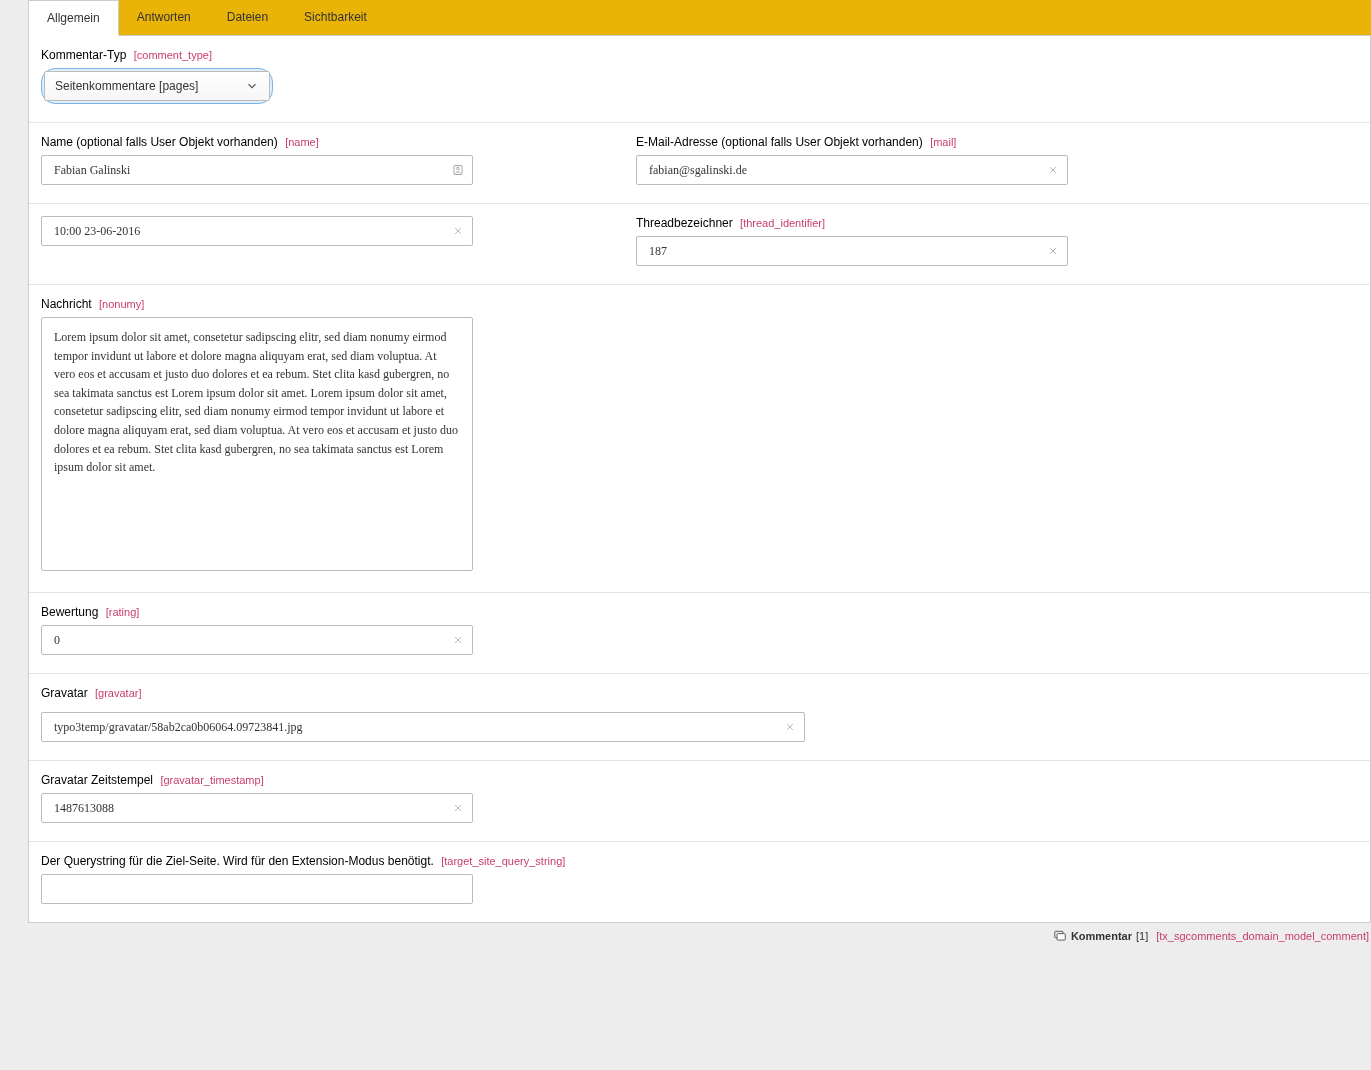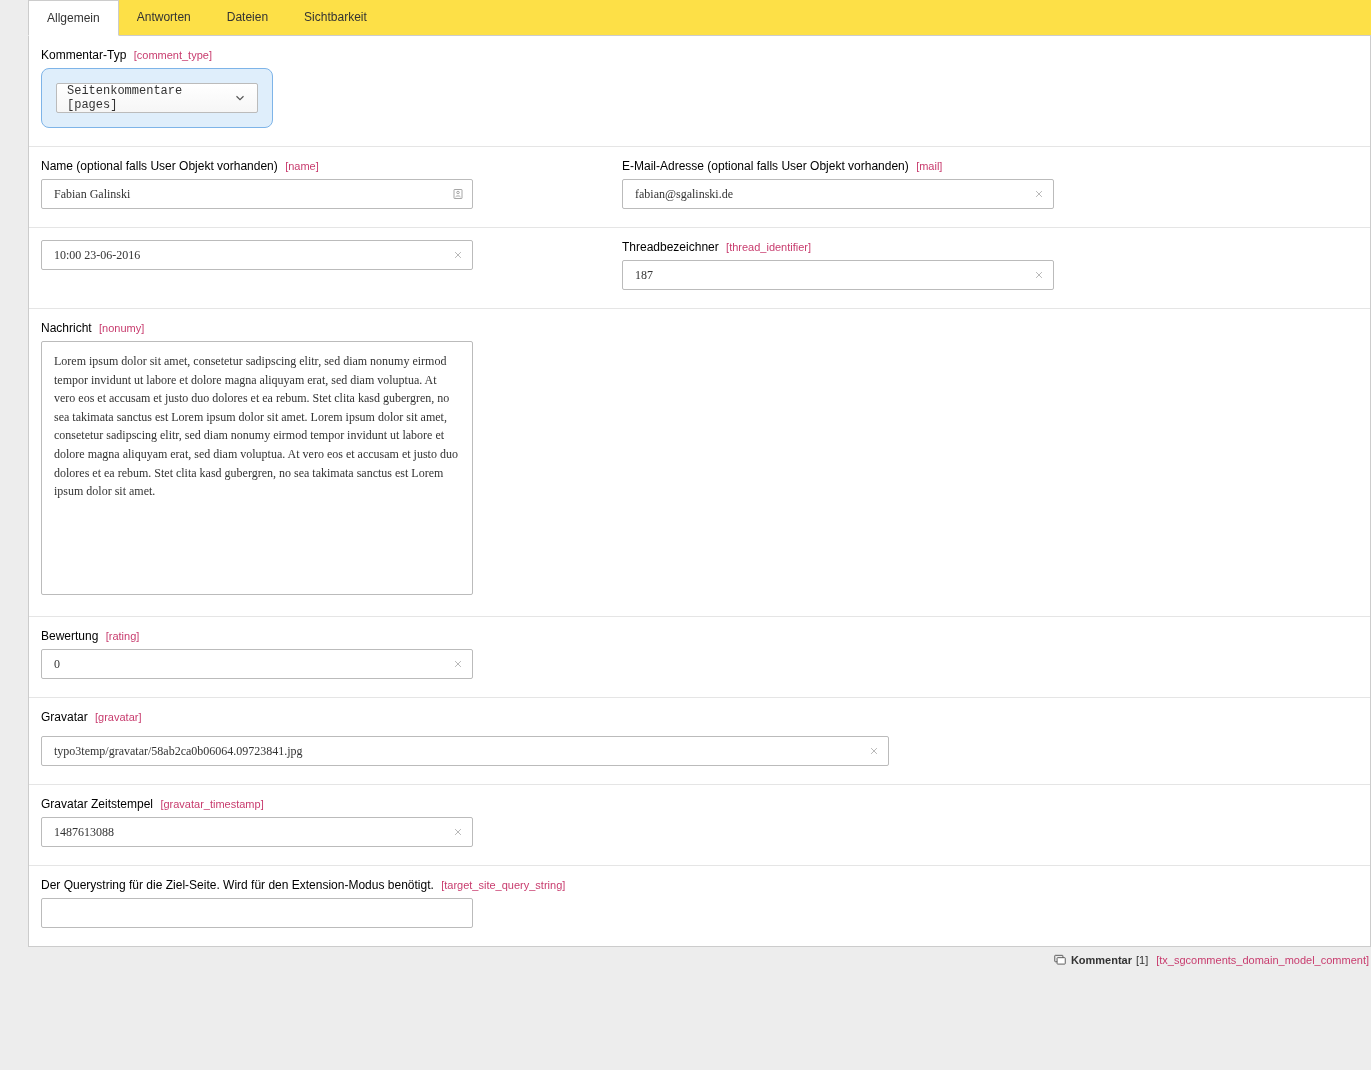--- a/index.html
+++ b/index.html
@@ -1,36 +1,36 @@
 <!DOCTYPE html>
 <html><head>
 <meta charset="utf-8">
 <style>
 * { box-sizing: border-box; margin: 0; padding: 0; }
 body { font-family: Verdana, Arial, sans-serif; font-size: 12px; background: #ededed; color: #333; }
 .page { margin-left: 28px; width: 1343px; }
-.tabs-bar { display: flex; border-bottom: 1px solid #ccc; background: #fde047; }
+.tabs-bar { display: flex; border-bottom: 1px solid #ccc; background: #eab308; }
 .tab { padding: 10px 18px; cursor: pointer; color: #333; font-size: 12px; }
 .tab.active { background: #fff; border: 1px solid #ccc; border-bottom: 1px solid #fff; margin-bottom: -1px; }
 .panel { background: #fff; border-left: 1px solid #ccc; border-right: 1px solid #ccc; border-bottom: 1px solid #ccc; }
 .section { padding: 12px 12px 18px 12px; border-bottom: 1px solid #e5e5e5; }
 .section.last { border-bottom: none; }
 .row { display: flex; gap: 0; }
 .col { flex: 0 0 580px; }
-.col + .col { margin-left: 1px; }
+.col + .col { margin-left: 15px; }
 .field-label { font-size: 12px; margin-bottom: 6px; }
 .field-label b { font-weight: normal; color: #000; }
 .tech { font-family: Liberation Sans, sans-serif; font-size: 11px; color: #c83c6e; margin-left: 4px; }
 .select-wrap { position: relative; width: 232px; }
-.sel-focus { padding: 14px; border: 1px solid #7eb4e8; border-radius: 8px; background: #dfeefb; font-family: Liberation Mono, monospace; }
+.sel-focus { padding: 2px; border: 1px solid #7eb4e8; border-radius: 14px; background: #dfeefb; }
 .select-box { display: flex; align-items: center; justify-content: space-between; height: 30px; padding: 0 10px; border: 1px solid #bbb; border-radius: 2px; background: linear-gradient(#fff,#f6f6f6); cursor: pointer; }
 .chev { width: 14px; height: 14px; display: inline-flex; align-items: center; justify-content: center; }
 .input-wrap { position: relative; }
 .input-wrap.narrow { width: 432px; }
-.input-wrap.wide { width: 848px; margin-top: 12px; }
+.input-wrap.wide { width: 764px; margin-top: 12px; }
 input.text, textarea.text {
   width: 100%; height: 30px; padding: 0 28px 0 12px;
   border: 1px solid #bbb; border-radius: 2px; background: #fff;
   font-family: Liberation Serif, serif; font-size: 12px; color: #333;
 }
 textarea.text { height: 254px; padding: 10px 12px; resize: none; line-height: 1.55; }
 .clear-x { position: absolute; right: 8px; top: 50%; transform: translateY(-50%); width: 14px; height: 14px; display: inline-flex; align-items: center; justify-content: center; color: #999; cursor: pointer; }
 .icon-end { position: absolute; right: 8px; top: 50%; transform: translateY(-50%); width: 14px; height: 14px; color: #888; display: inline-flex; align-items: center; justify-content: center; }
 .footer { display: flex; justify-content: flex-end; align-items: center; padding: 6px 2px 2px 0; font-size: 11px; color: #333; gap: 4px; }
 .footer b { font-weight: bold; }

